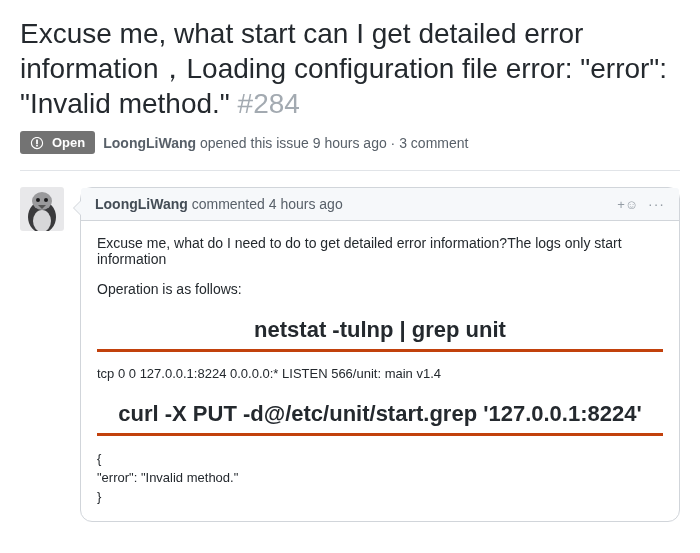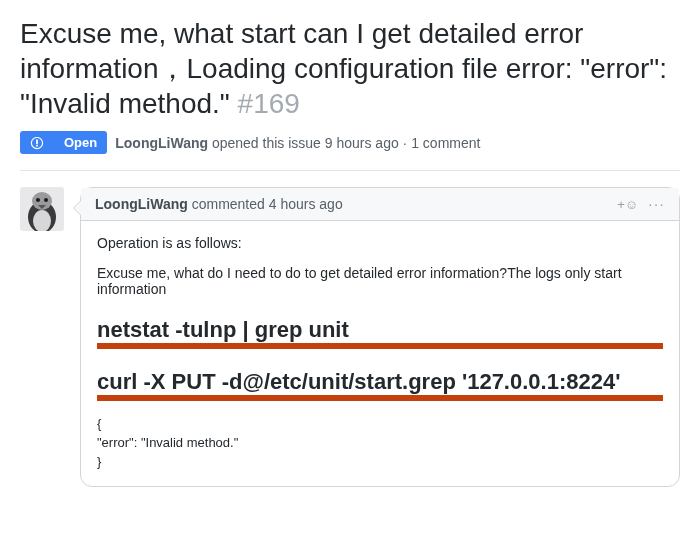--- a/index.html
+++ b/index.html
@@ -1,62 +1,62 @@
 <!DOCTYPE html>
 <html><head>
 <meta charset="utf-8">
 <style>
   * { box-sizing: border-box; margin: 0; padding: 0; }
   body { font-family: -apple-system, BlinkMacSystemFont, "Segoe UI", Helvetica, Arial, sans-serif; color: #24292e; background: #fff; padding: 16px 20px; font-size: 14px; }
   .title-row { margin-bottom: 8px; }
   .title { font-size: 28px; font-weight: 400; line-height: 1.25; word-break: break-word; }
   .issue-num { color: #a3aab1; font-weight: 300; }
   .meta-row { display: flex; align-items: center; gap: 8px; margin-top: 10px; margin-bottom: 16px; flex-wrap: wrap; border-bottom: 1px solid #e1e4e8; padding-bottom: 16px; }
-  .status-badge { display: inline-flex; align-items: center; gap: 20px; background: #3b82f6; color: #fff; padding: 4px 10px; border-radius: 3px; font-weight: 600; font-size: 13px; }
+  .status-badge { display: inline-flex; align-items: center; gap: 8px; background: #737373; color: #fff; padding: 4px 10px; border-radius: 3px; font-weight: 600; font-size: 13px; }
   .status-badge svg { width: 14px; height: 14px; fill: #fff; }
   .meta-text { color: #586069; font-size: 14px; }
   .meta-text .author { font-weight: 600; color: #586069; }
   .thread { display: flex; gap: 16px; }
   .avatar { width: 44px; height: 44px; border-radius: 3px; flex-shrink: 0; overflow: hidden; }
   .avatar svg { width: 44px; height: 44px; display: block; }
   .comment { flex: 1; border: 1px solid #d1d5da; border-radius: 12px; position: relative; min-width: 0; }
   .comment::before { content: ""; position: absolute; top: 12px; left: -8px; width: 0; height: 0; border-top: 8px solid transparent; border-bottom: 8px solid transparent; border-right: 8px solid #d1d5da; }
   .comment::after { content: ""; position: absolute; top: 12px; left: -7px; width: 0; height: 0; border-top: 8px solid transparent; border-bottom: 8px solid transparent; border-right: 8px solid #f6f8fa; }
   .comment-header { background: #f6f8fa; border-bottom: 1px solid #d1d5da; padding: 8px 14px; display: flex; align-items: center; justify-content: space-between; color: #586069; border-radius: 3px 3px 0 0; }
   .comment-header .left .author { font-weight: 600; color: #444d56; }
   .comment-header .right { display: flex; align-items: center; gap: 10px; color: #959da5; }
   .react { display: inline-flex; align-items: center; font-size: 13px; }
   .kebab { font-size: 14px; letter-spacing: 1px; line-height: 1; }
   .comment-body { padding: 14px 16px; font-size: 14px; color: #24292e; word-break: break-word; }
   .comment-body p { margin-bottom: 14px; }
-  .comment-body h2 { font-size: 22px; font-weight: 600; padding-bottom: 0; border-bottom: 6px solid #c2410c; margin-top: 20px; margin-bottom: 14px; }
+  .comment-body h2 { font-size: 22px; font-weight: 600; padding-bottom: 6px; border-bottom: 3px solid #c2410c; margin-top: 20px; margin-bottom: 14px; text-align: center; }
   .comment-body .plain { font-size: 13px; margin-bottom: 18px; }
   .comment-body .json-block { font-size: 13px; line-height: 1.45; }
 </style>
 </head>
 <body>
 
 <div class="title-row">
   <h1 class="title">
     <span>Excuse me, what start can I get detailed error information，Loading configuration file error: "error": "Invalid method."</span>
-    <span class="issue-num">#169</span>
+    <span class="issue-num">#284</span>
   </h1>
 </div>
 
 <div class="meta-row">
   <span class="status-badge">
     <svg viewBox="0 0 14 16">
         <path d="M7 2.3c3.14 0 5.7 2.56 5.7 5.7s-2.56 5.7-5.7 5.7A5.71 5.71 0 0 1 1.3 8c0-3.14 2.56-5.7 5.7-5.7zM7 1C3.14 1 0 4.14 0 8s3.14 7 7 7 7-3.14 7-7-3.14-7-7-7zm1 3H6v5h2V4zm0 6H6v2h2v-2z"></path>
       </svg>
     <span>Open</span>
   </span>
   <span class="meta-text">
     <a class="author">LoongLiWang</a>
     <span>opened this issue 9 hours ago</span>
-    · <span>1 comment</span>
+    · <span>3 comment</span>
   </span>
 </div>
 
 <div class="thread">
   <div class="avatar">
     <svg viewBox="0 0 44 44">
       <rect width="44" height="44" fill="#e8e8ea"></rect>
       <ellipse cx="22" cy="30" rx="14" ry="16" fill="#3a3a3c"></ellipse>
       <ellipse cx="22" cy="34" rx="9" ry="11" fill="#d7d7d9"></ellipse>
       <ellipse cx="22" cy="14" rx="10" ry="9" fill="#9a9a9c"></ellipse>
@@ -75,23 +75,24 @@
       </span>
       <span class="right">
         <span class="react">
           <span>+</span>
             <span>☺</span>
         </span>
         <span class="kebab">···</span>
       </span>
     </div>
     <div class="comment-body">
+      <p>Excuse me, what do I need to do to get detailed error information?The logs only start information</p>
       <p>Operation is as follows:</p>
-      <p>Excuse me, what do I need to do to get detailed error information?The logs only start information</p>
       <h2>netstat -tulnp | grep unit</h2>
+      <p class="plain">tcp 0 0 127.0.0.1:8224 0.0.0.0:* LISTEN 566/unit: main v1.4</p>
       <h2>curl -X PUT -d@/etc/unit/start.grep '127.0.0.1:8224'</h2>
       <div class="json-block">
         <div>{</div>
         <div>"error": "Invalid method."</div>
         <div>}</div>
       </div>
     </div>
   </div>
 </div>
 

